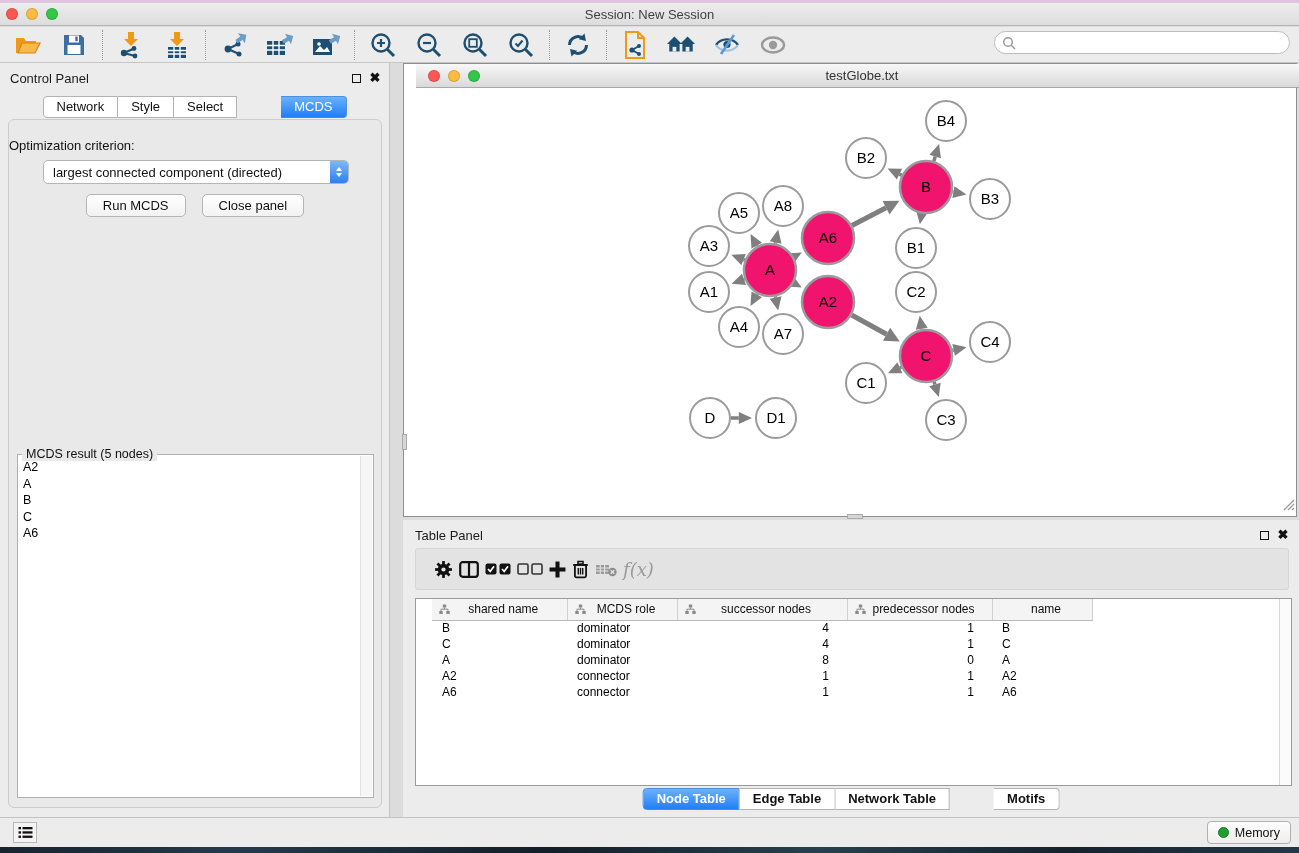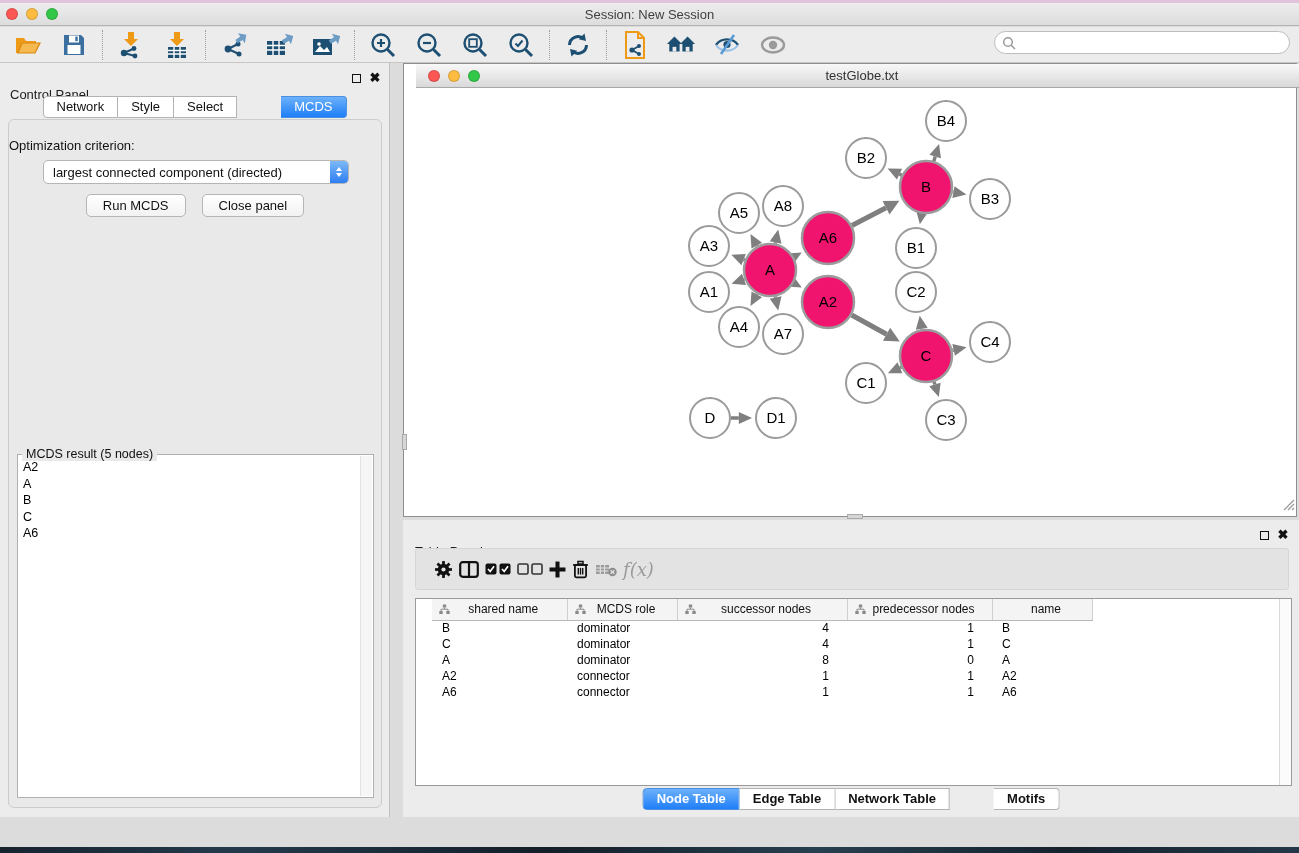--- a/index.html
+++ b/index.html
@@ -22,21 +22,21 @@
   .tgroup { display:flex; align-items:center; gap:16px; padding:0 13px; height:34px; }
   .tsep { border-left:1px dotted #9a9a9a; height:30px; }
   .tbtn { width:30px; height:30px; display:flex; align-items:center; justify-content:center; cursor:pointer; }
   .search-field { position:absolute; right:9px; top:4px; width:296px; height:23px; background:#fff;
                   border:1px solid #bdbdbd; border-radius:12px; display:flex; align-items:center; padding-left:7px; }
   .search-field input { border:none; outline:none; flex:1; height:19px; font-size:12px; background:transparent; }
 
   
   .control-panel { position:absolute; left:0; top:63px; width:390px; height:754px; background:#ececec; border-right:1px solid #c0c0c0; }
   .panel-head { position:absolute; left:0; top:6px; width:100%; height:20px; }
-  .panel-head .ptitle { position:absolute; left:10px; top:18px; font-size:13px; color:#1c1c1c; }
+  .panel-head .ptitle { position:absolute; left:10px; top:2px; font-size:13px; color:#1c1c1c; }
   .winbtn { position:absolute; top:2px; width:14px; height:14px; display:flex; align-items:center; justify-content:center; cursor:pointer; }
   .float-glyph { width:9px; height:9px; border:1.6px solid #111; display:inline-block; }
   .close-glyph { font-size:13px; font-weight:bold; color:#111; line-height:10px; }
 
   .seg { display:flex; }
   .seg .tab { background:#fff; border:1px solid #b3b3b3; border-left:none; height:22px; line-height:20px;
               padding:0 13px; font-size:13px; color:#111; cursor:pointer; }
   .seg .tab:first-child { border-left:1px solid #b3b3b3; border-radius:4px 0 0 4px; }
   .seg .tab:last-child { border-radius:0 4px 4px 0;margin-left:44px; }
   .seg .tab.active { background:linear-gradient(#6cb1fb,#1f7ef7); border-color:#4a8fe0; color:#fff; }
@@ -565,15 +565,31 @@
     </div>
 
     <div class="seg tp-tabs" id="tp-tabs">
         <div class="tab active">Node Table</div>
         <div class="tab">Edge Table</div>
         <div class="tab">Network Table</div>
         <div class="tab">Motifs</div>
       </div>
   </div>
 
+  <div class="statusbar">
+    <div class="list-btn">
+      <svg width="15" height="13" viewBox="0 0 15 13">
+          <rect x="0.5" y="1" width="2.5" height="2.3" fill="#111"></rect>
+          <rect x="4.5" y="1" width="10" height="2.3" fill="#111"></rect>
+          <rect x="0.5" y="5.3" width="2.5" height="2.3" fill="#111"></rect>
+          <rect x="4.5" y="5.3" width="10" height="2.3" fill="#111"></rect>
+          <rect x="0.5" y="9.6" width="2.5" height="2.3" fill="#111"></rect>
+          <rect x="4.5" y="9.6" width="10" height="2.3" fill="#111"></rect>
+        </svg>
+    </div>
+    <div class="memory-btn">
+      <span class="memory-dot"></span>
+      <span class="lbl">Memory</span>
+    </div>
+  </div>
   <div class="desktop-bottom"></div>
 
 </div>
 
 </body></html>

